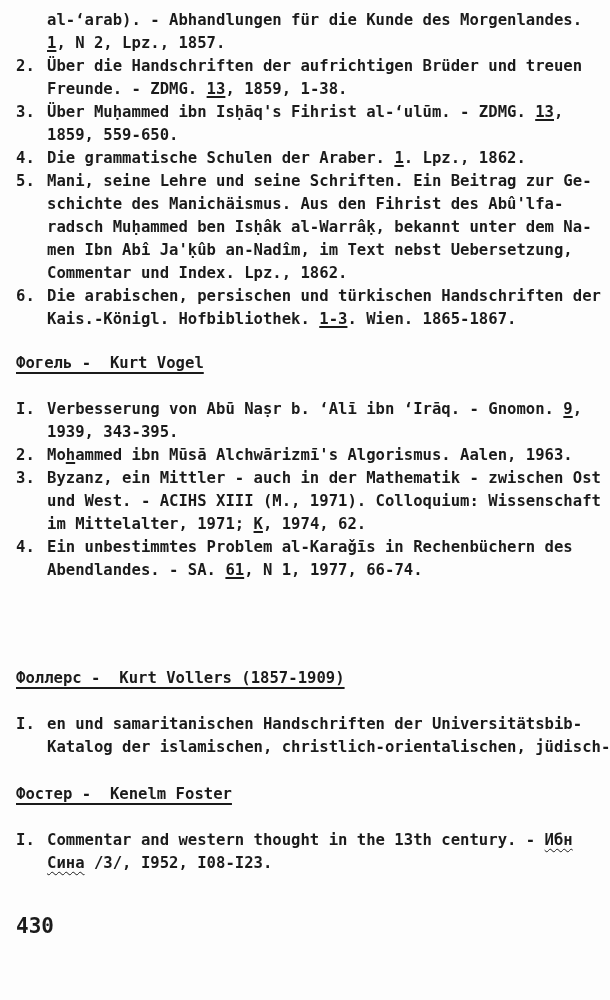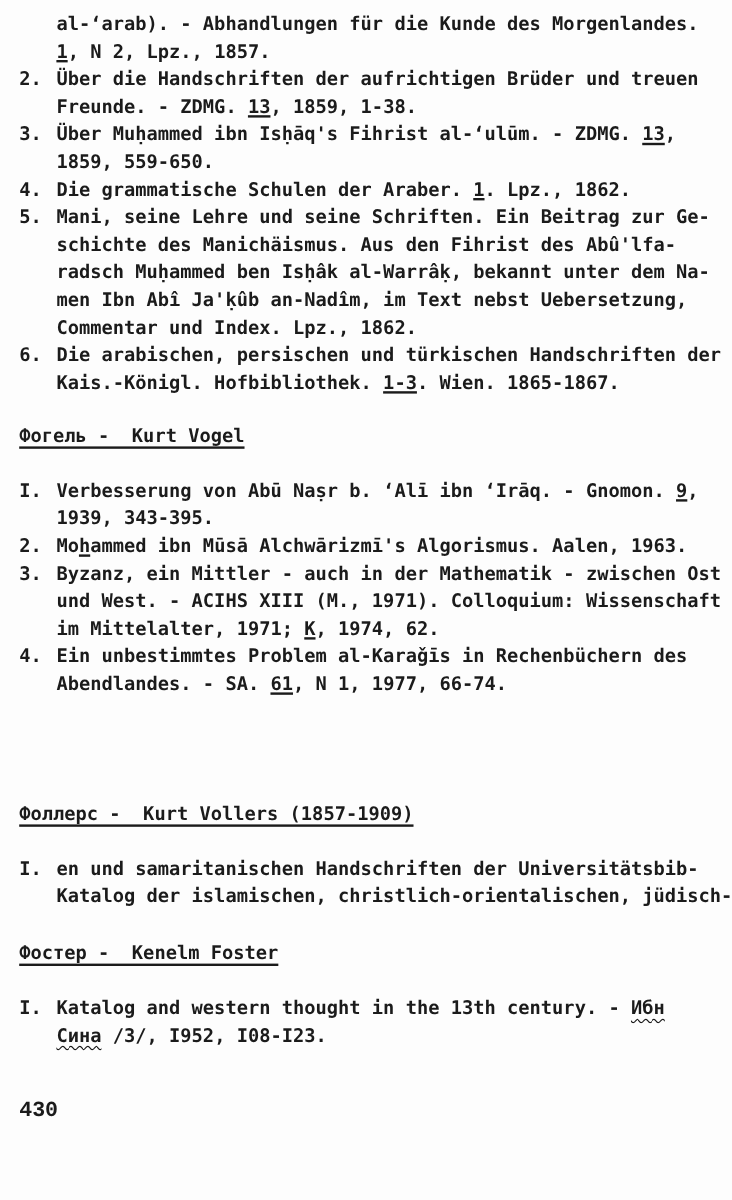--- a/index.html
+++ b/index.html
@@ -49,22 +49,21 @@
     text-decoration-thickness: 1.6px;
     text-underline-offset: 2px;
   }
   .u-wavy {
     text-decoration: underline wavy;
     text-decoration-thickness: 1px;
     text-underline-offset: 3px;
   }
   .pagenum {
     margin-top: 40px;
-    font-size: 18px;
-    font-family: Liberation Mono, monospace;
+    font-size: 21px;
   }
 </style>
 </head>
 <body style="--paper: #fdfdfd; --ink: #1b1b1b;">
 
 <div class="page">
   <div id="bib">
       <div class="section s0">
         <div class="items">
           <div class="entry">
@@ -134,20 +133,20 @@
             <div class="line"><span>en und samaritanischen Handschriften der Universitätsbib-</span></div>
             <div class="line"><span>Katalog der islamischen, christlich-orientalischen, jüdisch-</span></div>
           </div>
         </div>
       </div>
       <div class="section s3">
         <div class="heading">Фостер -  Kenelm Foster</div>
         <div class="items">
           <div class="entry">
             <span class="num">I.</span>
-            <div class="line"><span>Katalog and western thought in the 13th century. - </span><span class="u-wavy">Ибн</span></div>
+            <div class="line"><span>Commentar and western thought in the 13th century. - </span><span class="u-wavy">Ибн</span></div>
             <div class="line"><span class="u-wavy">Сина</span><span> /3/, I952, I08-I23.</span></div>
           </div>
         </div>
       </div>
     </div>
   <div class="pagenum">430</div>
 </div>
 
 </body></html>

